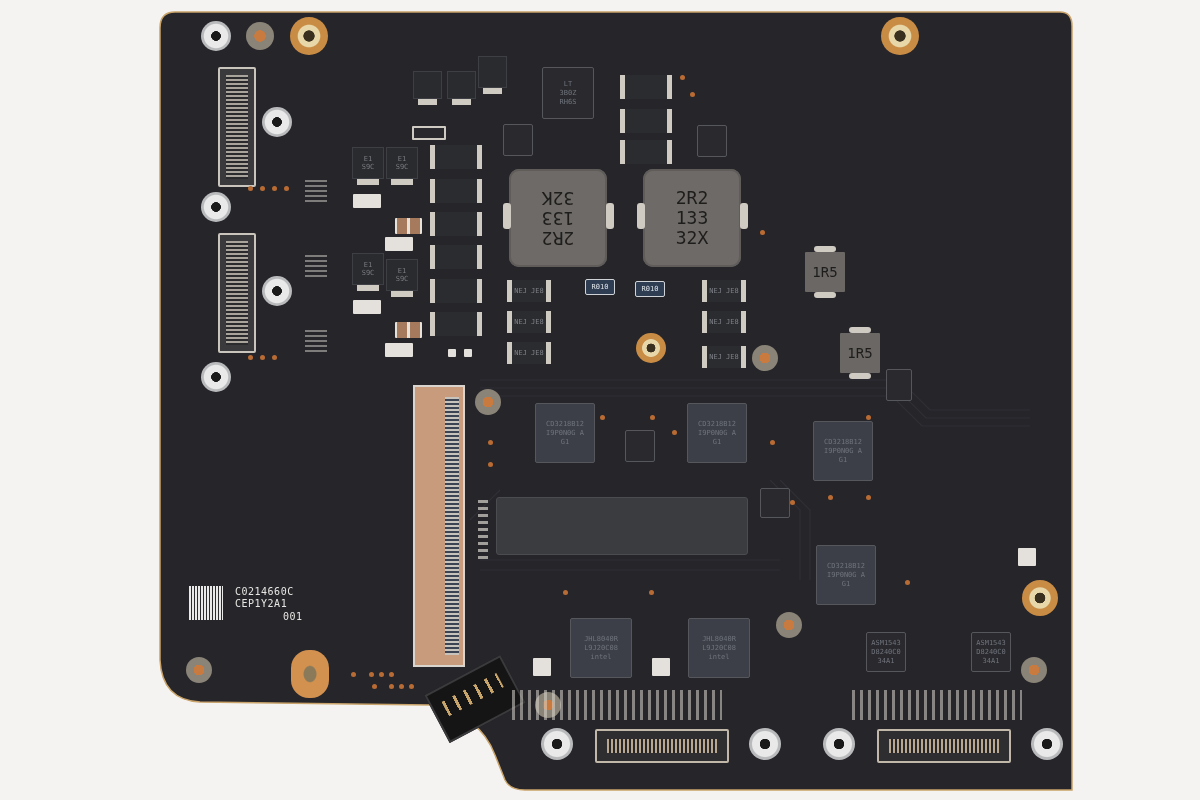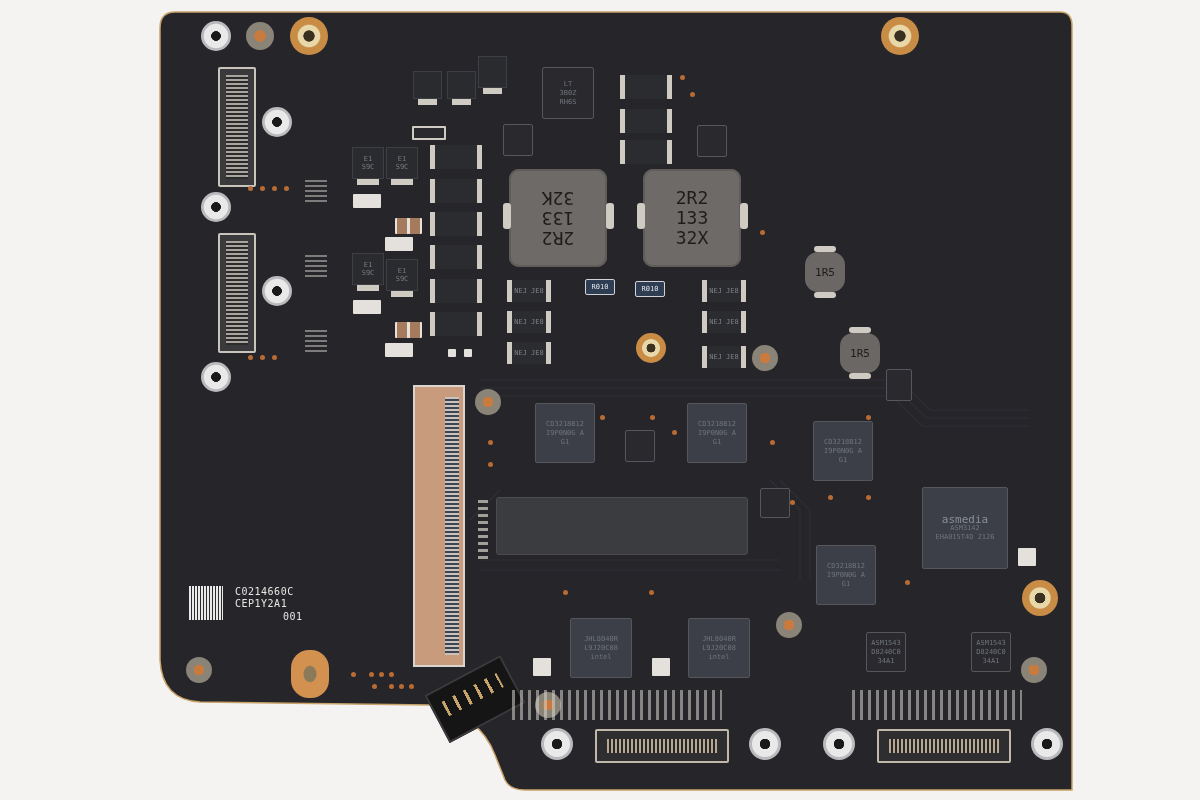--- a/index.html
+++ b/index.html
@@ -3,21 +3,21 @@
 <meta charset="utf-8">
 <style>
   html,body{margin:0;padding:0;}
   body{width:1200px;height:800px;background:#f4f3f1;position:relative;overflow:hidden;font-family:"DejaVu Sans Mono",monospace;}
   .board{position:absolute;left:0;top:0;width:1200px;height:800px;}
   .abs{position:absolute;}
   .silk{position:absolute;color:#e8e6e2;font-family:"DejaVu Sans Mono",monospace;font-size:10px;line-height:12px;letter-spacing:0.5px;}
   .inductor{position:absolute;background:#6d6a67;border-radius:10px;box-shadow:inset 0 0 0 2px #5f5c59;display:flex;flex-direction:column;align-items:center;justify-content:center;color:#1e1d1c;font-family:"DejaVu Sans Mono",monospace;font-size:18px;line-height:20px;}
   .inductor.flip{transform:rotate(180deg);}
   .term{position:absolute;background:#cfcac2;border-radius:3px;}
-  .small-ind{position:absolute;background:#6a6764;border-radius:13px;display:flex;align-items:center;justify-content:center;color:#1e1d1c;font-size:11px;}
+  .small-ind{position:absolute;background:#6a6764;border-radius:1px;display:flex;align-items:center;justify-content:center;color:#1e1d1c;font-size:14px;}
   .chip{position:absolute;background:#3c3f47;border:1px solid #55575c;border-radius:2px;color:#6f737c;font-size:7px;line-height:9px;display:flex;flex-direction:column;align-items:center;justify-content:center;}
   .chip.dark{background:#2a2a2e;}
   .res{position:absolute;background:#2e3d52;border:1px solid #cfd3d8;border-radius:2px;color:#dfe4ea;font-size:7px;display:flex;align-items:center;justify-content:center;}
   .diode{position:absolute;background:#2b2c30;border-left:5px solid #cfcac2;border-right:5px solid #cfcac2;color:#7e8088;font-size:7px;display:flex;align-items:center;justify-content:center;}
   .mosfet{position:absolute;background:#2a2b2f;border:1px solid #3e3f44;color:#7a7c82;font-size:7px;line-height:8px;display:flex;flex-direction:column;align-items:center;justify-content:center;}
   .mosfet::after{content:"";position:absolute;left:4px;right:4px;bottom:-7px;height:6px;background:#cfcac2;}
   .screw{position:absolute;border-radius:50%;background:radial-gradient(circle,#1a1a1a 0 22%,#e9e9ea 24% 55%,#b9babc 60% 100%);}
   .screw.gold{background:radial-gradient(circle,#3a3020 0 20%,#e8d7a9 22% 40%,#c98c45 44% 100%);}
   .pad{position:absolute;border-radius:50%;background:radial-gradient(circle,#c97a3e 0 28%,#8a8377 30% 100%);}
   .via{position:absolute;width:5px;height:5px;border-radius:50%;background:#b96b34;}
@@ -202,25 +202,20 @@
     <span>CD3218B12</span>
     <span>I9P0N0G A</span>
     <span>G1</span>
   </div>
 
   <div class="chip dark" style="left:625px;top:430px;width:28px;height:30px;"></div>
   <div class="chip dark" style="left:760px;top:488px;width:28px;height:28px;"></div>
 
   <div class="label-plate" style="left:496px;top:497px;width:250px;height:56px;"></div>
 
-  <div class="chip" style="left:922px;top:487px;width:84px;height:80px;">
-    <span style="font-size:11px;color:#8a8e96;">asmedia</span>
-    <span>ASM3142</span>
-    <span>EHA015T4D  2126</span>
-  </div>
 
   <div class="chip" style="left:570px;top:618px;width:60px;height:58px;">
     <span>JHL8040R</span>
     <span>L9J20C08</span>
     <span>intel</span>
   </div>
   <div class="chip" style="left:688px;top:618px;width:60px;height:58px;">
     <span>JHL8040R</span>
     <span>L9J20C08</span>
     <span>intel</span>

